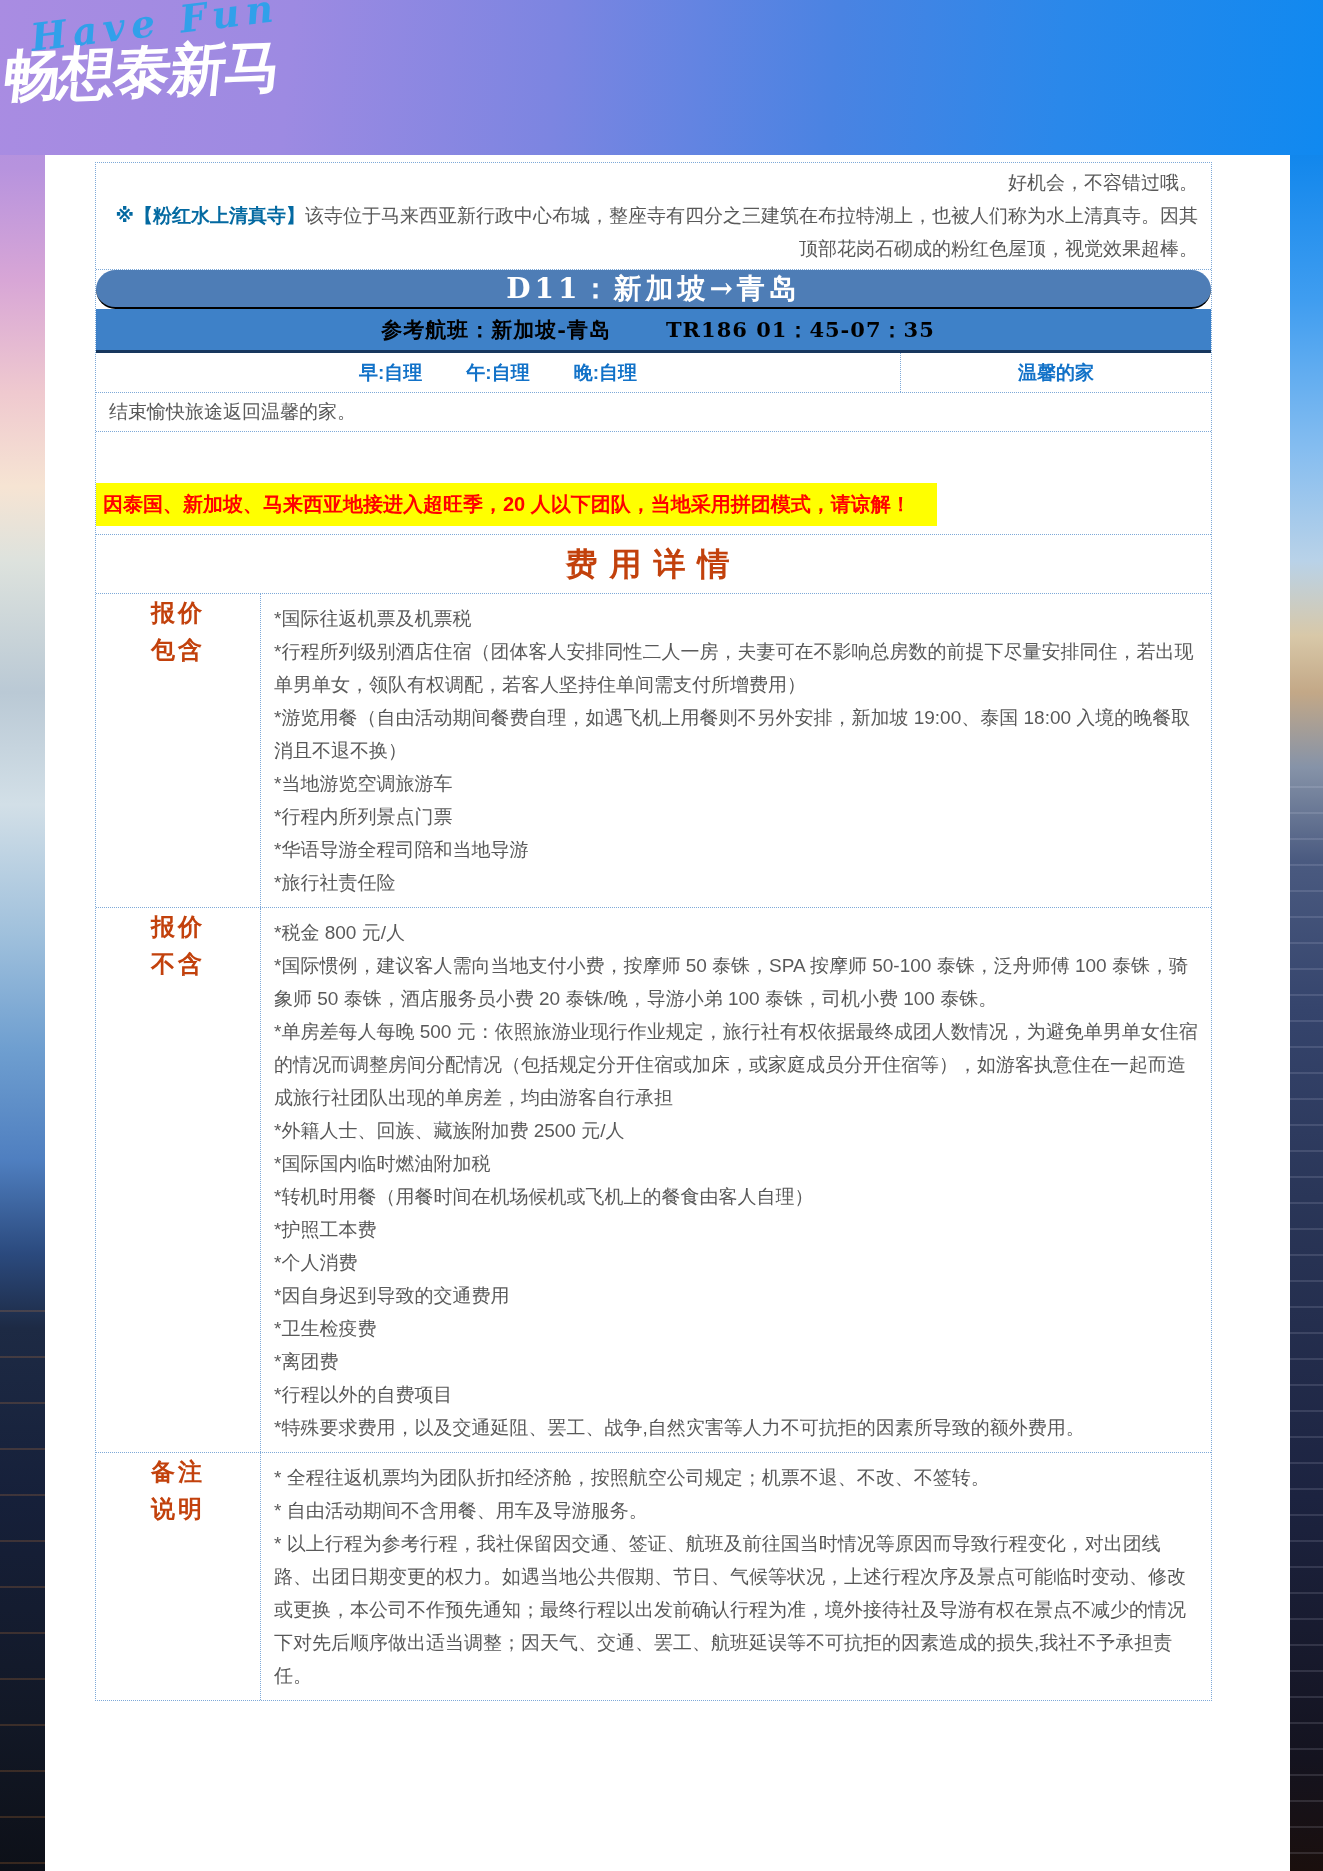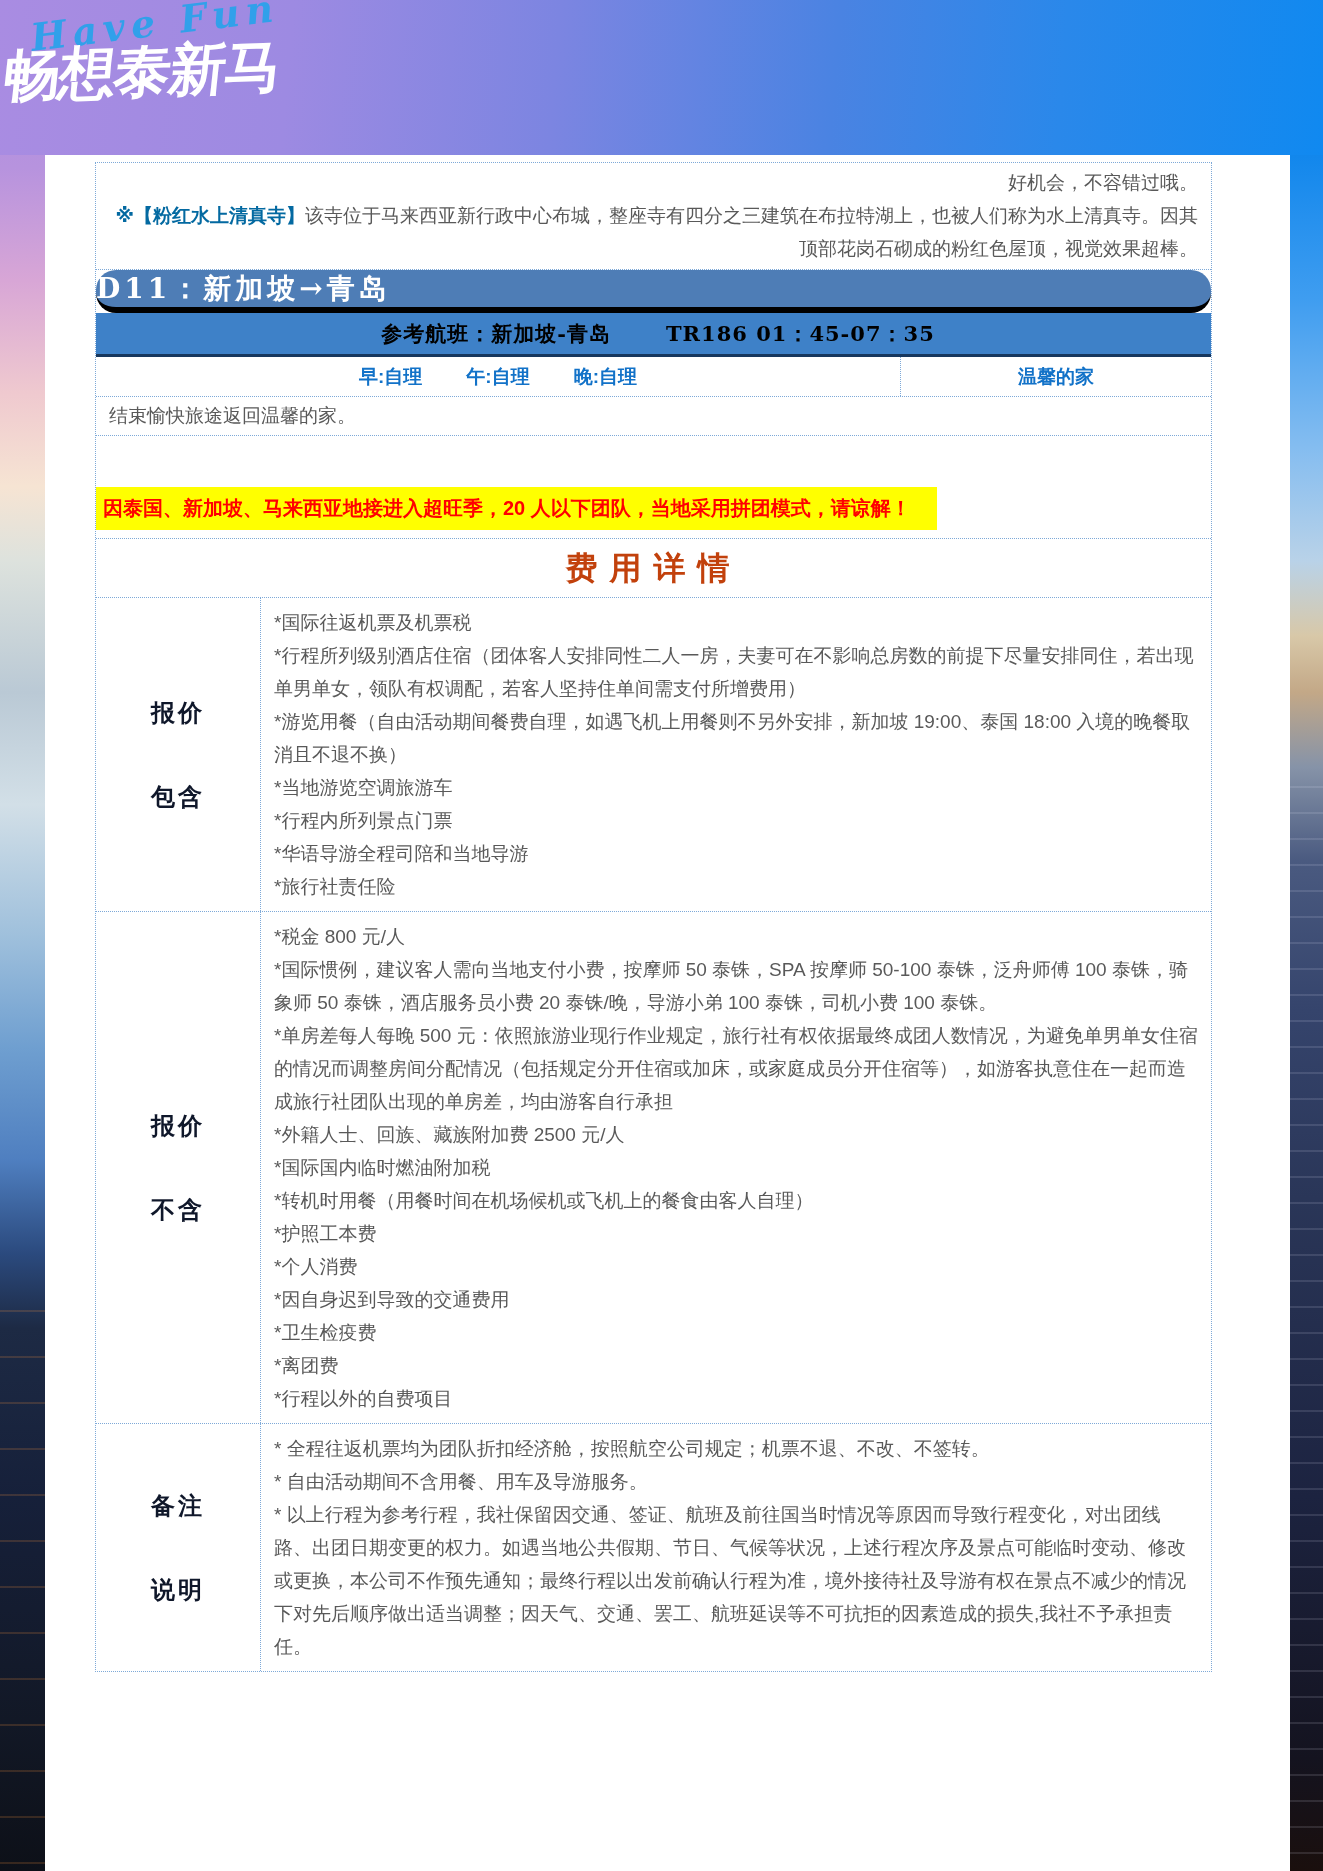--- a/index.html
+++ b/index.html
@@ -72,22 +72,22 @@
 
   .intro {
     padding:3px 13px 4px 13px;
     font-size:19px; line-height:33px; color:#595959;text-align:right;
   }
   .intro b { color:#0369a1; }
 
   .day-bar {
     height:37px; line-height:37px;
     background:#4e7db6;
-    border-bottom:6px solid #000000;
-    color:#ffffff; 
+    border-bottom:2px solid #000000;
+    color:#ffffff; text-align:center;
     font-size:28px; font-weight:bold; letter-spacing:4px;border-radius:20px;
   }
   .flight-bar {
     height:41px; line-height:41px;
     background:#3e81c8;
     border-bottom:3px solid #17375e;
     color:#000000; text-align:center;
     font-size:21px; font-weight:bold; letter-spacing:1px;padding-left:9px;
   }
   .flight-no { margin-left:55px; }
@@ -111,22 +111,22 @@
   }
   .title-row {
     height:58px; line-height:58px; text-align:center;
     color:#c2410c; font-size:32px; font-weight:bold; letter-spacing:12px;
   }
   .cost-row { display:flex; }
   .cost-row + .cost-row { border-top:1px dotted #7ea9d8; }
   .cost-label {
     width:165px; box-sizing:border-box;
     border-right:1px dotted #7ea9d8;
-    display:flex; flex-direction:column; justify-content:center; align-items:center;
-    color:#0f172a; font-size:24px; font-weight:bold; line-height:37px; letter-spacing:3px;gap:47px;
+    display:flex; flex-direction:column; align-items:center;
+    color:#c2410c; font-size:24px; font-weight:bold; line-height:37px; letter-spacing:3px;
   }
   .cost-body {
     flex:1; padding:8px 13px;
     font-size:19px; line-height:33px; color:#595959;
   }
 </style>
 </head>
 <body>
 
 <div class="bg-left"></div>
@@ -195,20 +195,21 @@
           <div class="cost-item">*单房差每人每晚 500 元：依照旅游业现行作业规定，旅行社有权依据最终成团人数情况，为避免单男单女住宿的情况而调整房间分配情况（包括规定分开住宿或加床，或家庭成员分开住宿等），如游客执意住在一起而造成旅行社团队出现的单房差，均由游客自行承担</div>
           <div class="cost-item">*外籍人士、回族、藏族附加费 2500 元/人</div>
           <div class="cost-item">*国际国内临时燃油附加税</div>
           <div class="cost-item">*转机时用餐（用餐时间在机场候机或飞机上的餐食由客人自理）</div>
           <div class="cost-item">*护照工本费</div>
           <div class="cost-item">*个人消费</div>
           <div class="cost-item">*因自身迟到导致的交通费用</div>
           <div class="cost-item">*卫生检疫费</div>
           <div class="cost-item">*离团费</div>
           <div class="cost-item">*行程以外的自费项目</div>
+          <div class="cost-item">*特殊要求费用，以及交通延阻、罢工、战争,自然灾害等人力不可抗拒的因素所导致的额外费用。</div>
         </div>
       </div>
 
       <div class="cost-row">
         <div class="cost-label brush">
           <div>备注</div>
           <div>说明</div>
         </div>
         <div class="cost-body">
           <div class="cost-item">* 全程往返机票均为团队折扣经济舱，按照航空公司规定；机票不退、不改、不签转。</div>

